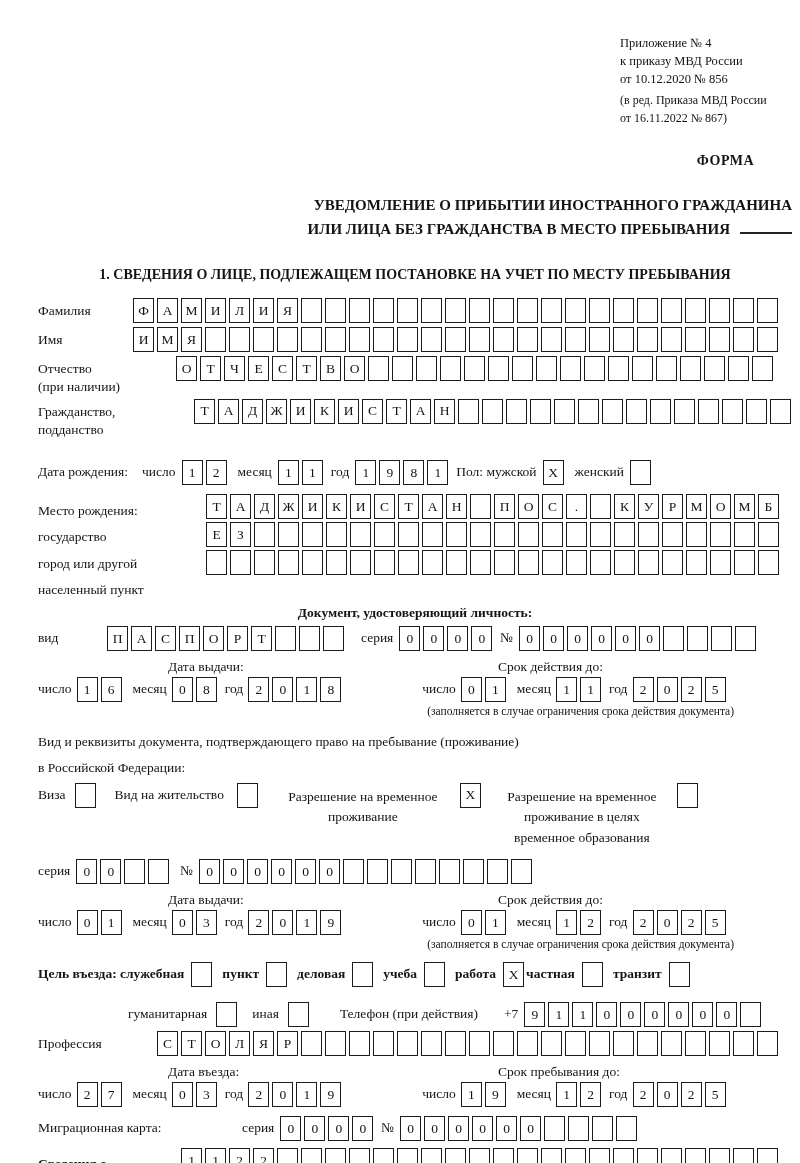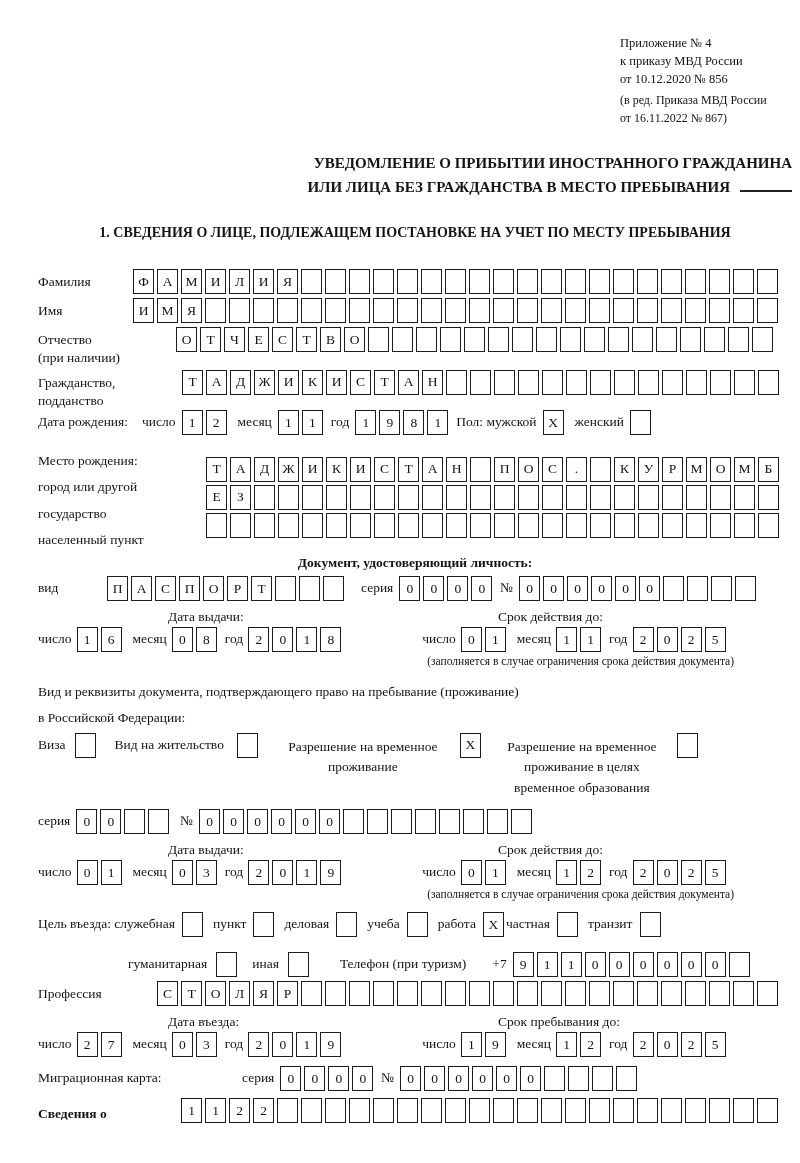--- a/index.html
+++ b/index.html
@@ -51,21 +51,21 @@
 
   .para{margin-top:12px;line-height:1.9;}
 
   .optrow{display:flex;align-items:flex-start;margin-top:2px;}
   .optrow .txt{padding-top:4px;}
   .optblock{text-align:center;line-height:1.55;padding-top:4px;}
   .ob-w170{width:176px;} .ob-w180{width:172px;}
   .optrow .cell{margin-left:9px;}
 
   .purposerow{display:flex;align-items:flex-start;margin-top:12px;}
-  .purposerow .txt{padding-top:4px;margin-right:7px;}
+  .purposerow .txt{padding-top:4px;margin-right:7px;font-weight:bold;}
   .purposerow .cell{margin-right:0;}
   .p-gap{margin-left:10px;}
 
   .phone-row{display:flex;align-items:flex-start;margin-top:15px;margin-left:90px;}
   .phone-row .txt{padding-top:4px;}
 </style>
 </head>
 <body>
 
 <div class="page">
@@ -73,31 +73,32 @@
   <div class="annex">
     <div>Приложение № 4</div>
     <div>к приказу МВД России</div>
     <div>от 10.12.2020 № 856</div>
     <div class="ed">
       <div>(в ред. Приказа МВД России</div>
       <div>от 16.11.2022 № 867)</div>
     </div>
   </div>
 
+  <div class="forma">ФОРМА</div>
 
   <div class="title">
     <div>УВЕДОМЛЕНИЕ О ПРИБЫТИИ ИНОСТРАННОГО ГРАЖДАНИНА</div>
     <div>
       <span>ИЛИ ЛИЦА БЕЗ ГРАЖДАНСТВА В МЕСТО ПРЕБЫВАНИЯ</span><span class="blank-line"></span>
     </div>
   </div>
 
   <div class="sec-heading">1. СВЕДЕНИЯ О ЛИЦЕ, ПОДЛЕЖАЩЕМ ПОСТАНОВКЕ НА УЧЕТ ПО МЕСТУ ПРЕБЫВАНИЯ</div>
 
-  <div class="frow" style="margin-top:28px;">
+  <div class="frow" style="margin-top:15px;">
     <div class="flabel w95">Фамилия</div>
     <div class="cells">
         <span class="cell">Ф</span>
         <span class="cell">А</span>
         <span class="cell">М</span>
         <span class="cell">И</span>
         <span class="cell">Л</span>
         <span class="cell">И</span>
         <span class="cell">Я</span>
         <span class="cell"></span>
@@ -183,21 +184,21 @@
         <span class="cell"></span>
         <span class="cell"></span>
         <span class="cell"></span>
         <span class="cell"></span>
         <span class="cell"></span>
         <span class="cell"></span>
         <span class="cell"></span>
       </div>
   </div>
 
-  <div class="frow" style="margin-top:2px;">
+  <div class="frow" style="margin-top:2px;gap:12px;">
     <div class="flabel w144">
       <div>Гражданство,</div>
       <div>подданство</div>
     </div>
     <div class="cells">
         <span class="cell">Т</span>
         <span class="cell">А</span>
         <span class="cell">Д</span>
         <span class="cell">Ж</span>
         <span class="cell">И</span>
@@ -217,21 +218,21 @@
         <span class="cell"></span>
         <span class="cell"></span>
         <span class="cell"></span>
         <span class="cell"></span>
         <span class="cell"></span>
         <span class="cell"></span>
         <span class="cell"></span>
       </div>
   </div>
 
-  <div class="frow" style="margin-top:0;">
+  <div class="frow" style="margin-top:21px;">
     <div class="inline-label" style="margin-right:14px;">Дата рождения:</div>
     <div class="inline-label">число</div>
     <div class="cells">
         <span class="cell">1</span>
         <span class="cell">2</span>
       </div>
     <div class="inline-label gap8">месяц</div>
     <div class="cells">
         <span class="cell">1</span>
         <span class="cell">1</span>
@@ -246,25 +247,25 @@
     <div class="inline-label gap5">Пол: мужской</div>
     <div class="cells">
         <span class="cell">X</span>
       </div>
     <div class="inline-label gap8">женский</div>
     <div class="cells">
         <span class="cell"></span>
       </div>
   </div>
 
-  <div class="frow" style="margin-top:9px;align-items:center;">
+  <div class="frow" style="margin-top:9px;">
     <div class="flabel w168" style="line-height:1.95;">
       <div>Место рождения:</div>
+      <div>государство</div>
       <div>город или другой</div>
-      <div>государство</div>
       <div>населенный пункт</div>
     </div>
     <div class="stackrows">
       <div class="cells">
           <span class="cell">Т</span>
           <span class="cell">А</span>
           <span class="cell">Д</span>
           <span class="cell">Ж</span>
           <span class="cell">И</span>
           <span class="cell">К</span>
@@ -563,21 +564,21 @@
 
   <div class="phone-row">
     <span class="txt">гуманитарная</span>
     <span class="cells" style="margin-left:9px;">
         <span class="cell"></span>
       </span>
     <span class="txt" style="margin-left:12px;">иная</span>
     <span class="cells" style="margin-left:9px;">
         <span class="cell"></span>
       </span>
-    <span class="txt" style="margin-left:28px;">Телефон (при туризм)</span>
+    <span class="txt" style="margin-left:28px;">Телефон (при действия)</span>
     <span class="txt" style="margin-left:26px;">+7</span>
     <span class="cells" style="margin-left:6px;">
         <span class="cell">9</span>
         <span class="cell">1</span>
         <span class="cell">1</span>
         <span class="cell">0</span>
         <span class="cell">0</span>
         <span class="cell">0</span>
         <span class="cell">0</span>
         <span class="cell">0</span>

